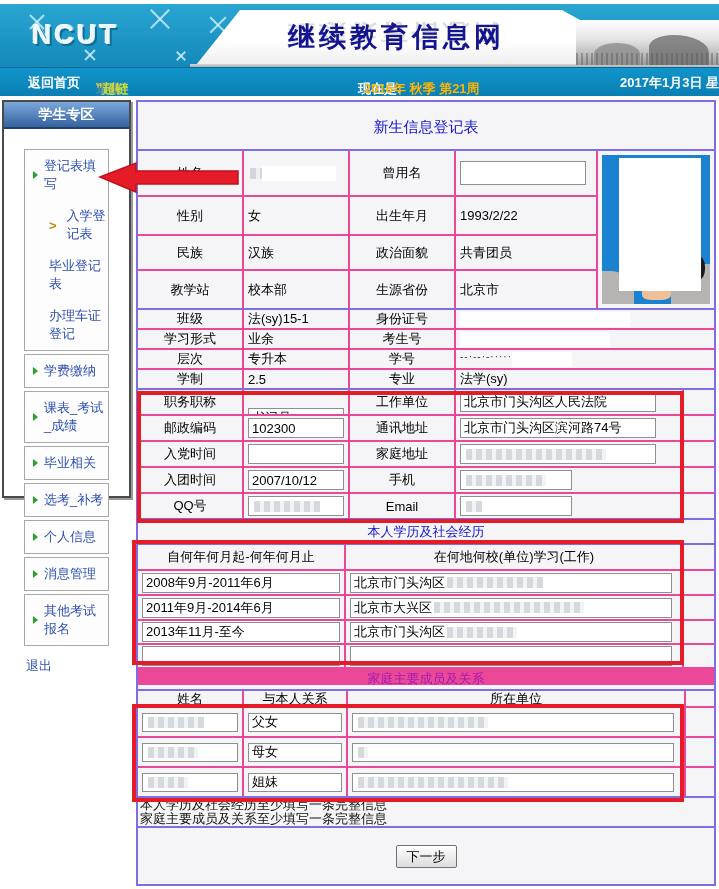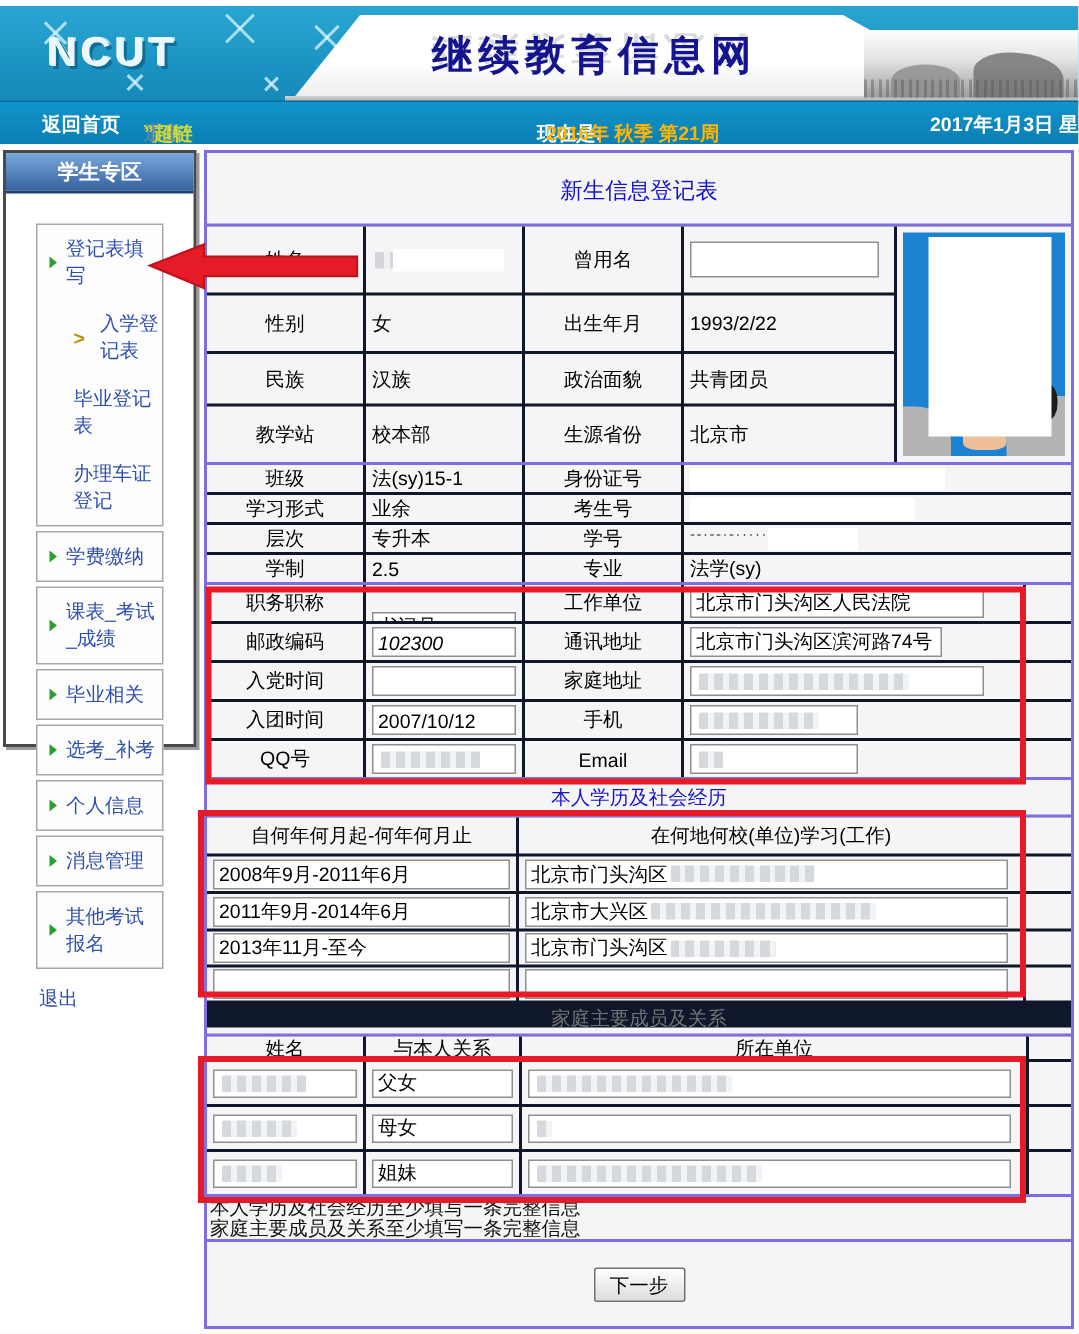--- a/index.html
+++ b/index.html
@@ -56,21 +56,21 @@
         border-bottom:4px solid transparent;flex:0 0 auto;}
   .ssub{padding:7px 2px 7px 24px;}
   .ssub .marker{color:#c08a00;font-weight:bold;margin-right:4px;}
   .slogout{color:#2e4fae;padding:8px 2px 6px 2px;cursor:pointer;}
   
   .formwrap{position:absolute;left:136px;top:100px;width:580px;height:786px;box-sizing:border-box;
         border:2px solid #7d6ee4;background:#f5f4f6;overflow:hidden;}
   .sec{position:absolute;left:0;width:576px;}
   .sec-title{top:0;height:47px;border-bottom:2px solid #7d6ee4;text-align:center;}
   .form-title{display:inline-block;margin-top:16px;color:#1313cc;font-size:15px;}
-  .grid{display:grid;background:#0f172a;gap:2px;}
+  .grid{display:grid;background:#ec4899;gap:2px;}
   .c{background:#f5f4f6;display:flex;align-items:center;overflow:hidden;}
   .lab{justify-content:center;text-align:center;}
   .val{padding-left:4px;}
   .sec-basic{top:49px;height:157px;border-bottom:2px solid #7d6ee4;}
   .g-basic{grid-template-columns:104px 104px 104px 140px 1fr;grid-template-rows:44px 37px 33px 37px;height:157px;}
   .photo-cell{grid-column:5;grid-row:1/5;padding:4px;box-sizing:border-box;}
   .photo{position:relative;width:100%;height:100%;background:#1b82d2;overflow:hidden;}
   .ph-shoulder-l{position:absolute;bottom:0;left:0;width:30%;height:22%;background:#b6b4b2;border-radius:0 70% 0 0;}
   .ph-shoulder-r{position:absolute;bottom:0;right:0;width:36%;height:27%;background:#b6b4b2;border-radius:60% 0 0 0;}
   .ph-hair{position:absolute;bottom:16%;right:5%;width:13%;height:16%;background:#1c1c1c;border-radius:45%;}
@@ -78,21 +78,21 @@
   .ph-redact{position:absolute;top:2%;left:16%;right:8%;bottom:9%;background:#fff;}
   .sec-narrow{top:208px;height:78px;border-bottom:2px solid #7d6ee4;}
   .g-narrow{grid-template-columns:104px 104px 104px 226px 1fr;grid-template-rows:18px 18px 18px 18px;height:78px;}
   .sec-contact{top:288px;height:128px;border-bottom:2px solid #7d6ee4;}
   .g-contact{grid-template-columns:104px 104px 104px 226px 1fr;grid-template-rows:24px 24px 24px 24px 24px;height:128px;}
   .sec-exph{top:418px;height:23px;border-bottom:2px solid #7d6ee4;text-align:center;}
   .sec-exph .shead{color:#1414c8;line-height:23px;}
   .sec-exp{top:443px;height:122px;border-bottom:2px solid #7d6ee4;}
   .g-exp{grid-template-columns:206px 336px 1fr;grid-template-rows:24px 23px 23px 22px 22px;height:140px;}
   .sec-famh{top:567px;height:20px;border-bottom:2px solid #7d6ee4;text-align:center;}
-  .sec-famh .shead{color:#737373;line-height:20px;text-align:right;}
+  .sec-famh .shead{color:#a21caf;line-height:20px;text-align:right;}
   .sec-fam{top:589px;height:105px;border-bottom:2px solid #7d6ee4;}
   .g-fam{grid-template-columns:104px 102px 336px 1fr;grid-template-rows:15px 28px 28px 28px;height:105px;}
   .sec-notes{top:696px;height:28px;}
   .note-line{margin-left:2px;line-height:14px;color:#111;}
   .sec-footer{top:724px;height:58px;border-top:2px solid #7d6ee4;text-align:center;}
   .btn{margin-top:17px;min-width:52px;height:23px;padding:0 10px;font-size:13px;
        background:linear-gradient(180deg,#fefefe,#dcdcdc);border:1px solid #707070;border-radius:2px;cursor:pointer;
        font-family:"Liberation Sans","DejaVu Sans",sans-serif;}
   
   .tin{display:flex;align-items:center;background:#fff;border:1px solid #8f8f8f;height:20px;
@@ -287,27 +287,27 @@
         </div>
       <div class="c lab">工作单位</div>
       <div class="c val">
           <div class="tin" style="width:196px;">
             <span>北京市门头沟区人民法院</span>
           </div>
         </div>
       <div class="c"></div>
       <div class="c lab">邮政编码</div>
       <div class="c val">
-          <div class="tin" style="width:96px;font-style:italic;">
+          <div class="tin" style="width:96px;">
             <span>102300</span>
           </div>
         </div>
       <div class="c lab">通讯地址</div>
       <div class="c val">
-          <div class="tin" style="width:168px;">
+          <div class="tin" style="width:196px;">
             <span>北京市门头沟区滨河路74号</span>
           </div>
         </div>
       <div class="c"></div>
       <div class="c lab">入党时间</div>
       <div class="c val">
           <div class="tin" style="width:96px;">
             <span></span>
           </div>
         </div>

